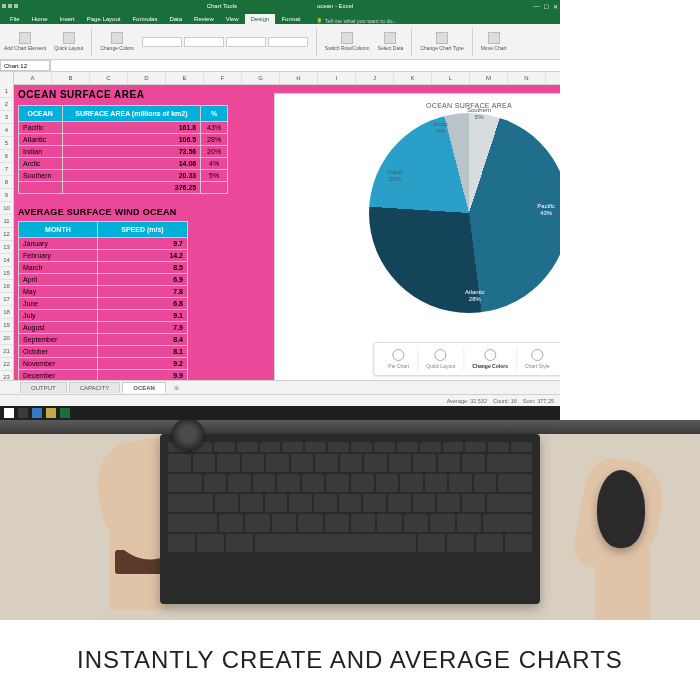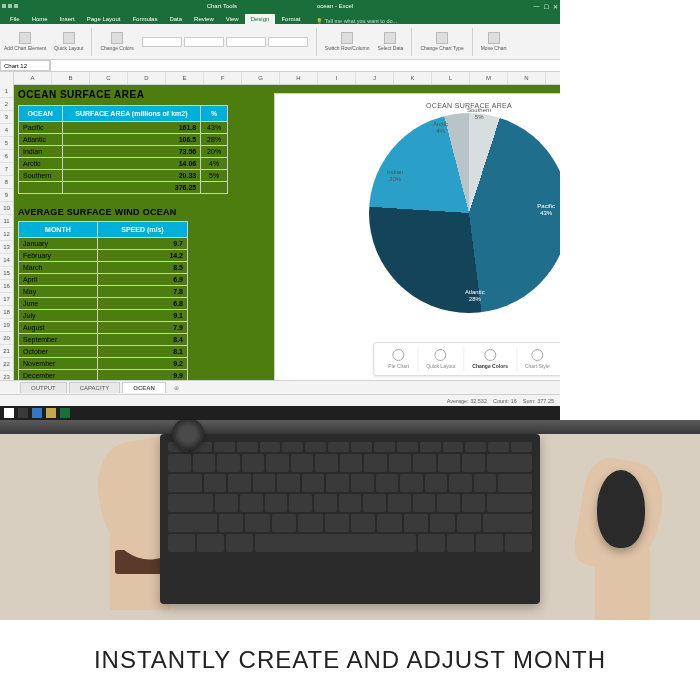--- a/index.html
+++ b/index.html
@@ -1,18 +1,18 @@
 <!DOCTYPE html>
 <html><head>
 <meta charset="utf-8">
 <style>
 * { margin: 0; padding: 0; box-sizing: border-box; }
 body { font-family: 'Segoe UI', Arial, sans-serif; width: 700px; height: 700px; overflow: hidden; background: #fff; }
 
-.screen { width: 560px; height: 420px; background: #4d7c0f; display: flex; flex-direction: column; }
+.screen { width: 560px; height: 420px; background: #ec4899; display: flex; flex-direction: column; }
 
 
 .titlebar { height: 12px; background: #1a6e3a; display: flex; align-items: center; justify-content: center; position: relative; }
 .titlebar-left { position: absolute; left: 2px; display: flex; gap: 2px; }
 .titlebar-dot { width: 4px; height: 4px; background: rgba(255,255,255,0.6); }
 .titlebar-text { color: #fff; font-size: 6px; }
 .titlebar-right { position: absolute; right: 2px; display: flex; gap: 4px; color: #fff; font-size: 6px; }
 
 
 .ribbon-tabs { height: 12px; background: #1a6e3a; display: flex; align-items: flex-end; padding-left: 4px; gap: 0; }
@@ -491,14 +491,14 @@
         <div class="key"></div>
         <div class="key"></div>
       </div>
   </div>
   <div class="wrist-r"></div>
     <div class="hand-r"></div>
   <div class="mouse"></div>
 </div>
 
 <div class="tagline-box">
-  <div class="tagline">INSTANTLY CREATE AND ADJUST MONTH</div>
+  <div class="tagline">INSTANTLY CREATE AND AVERAGE CHARTS</div>
 </div>
 
 </body></html>

